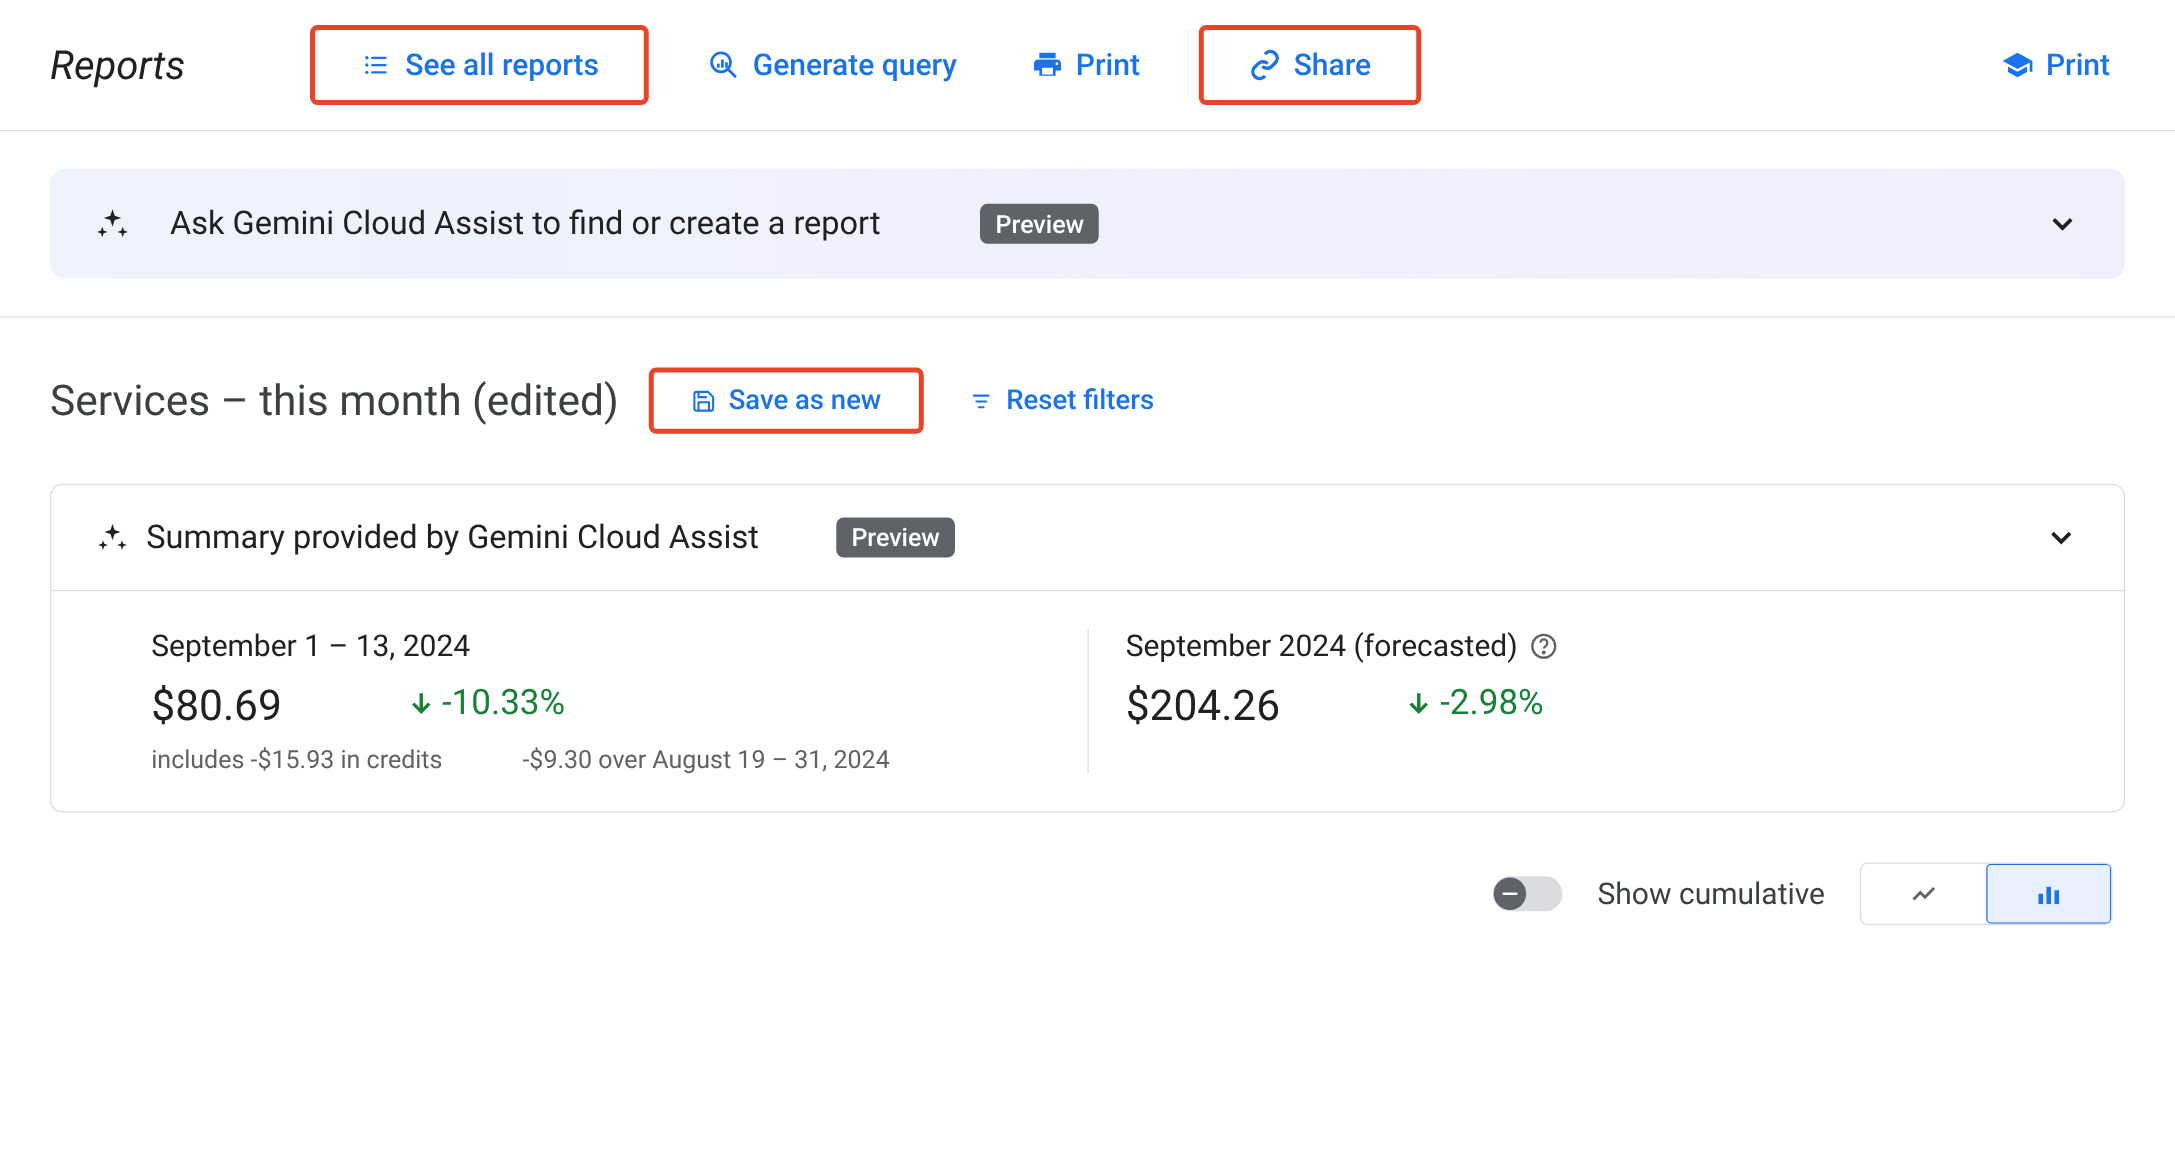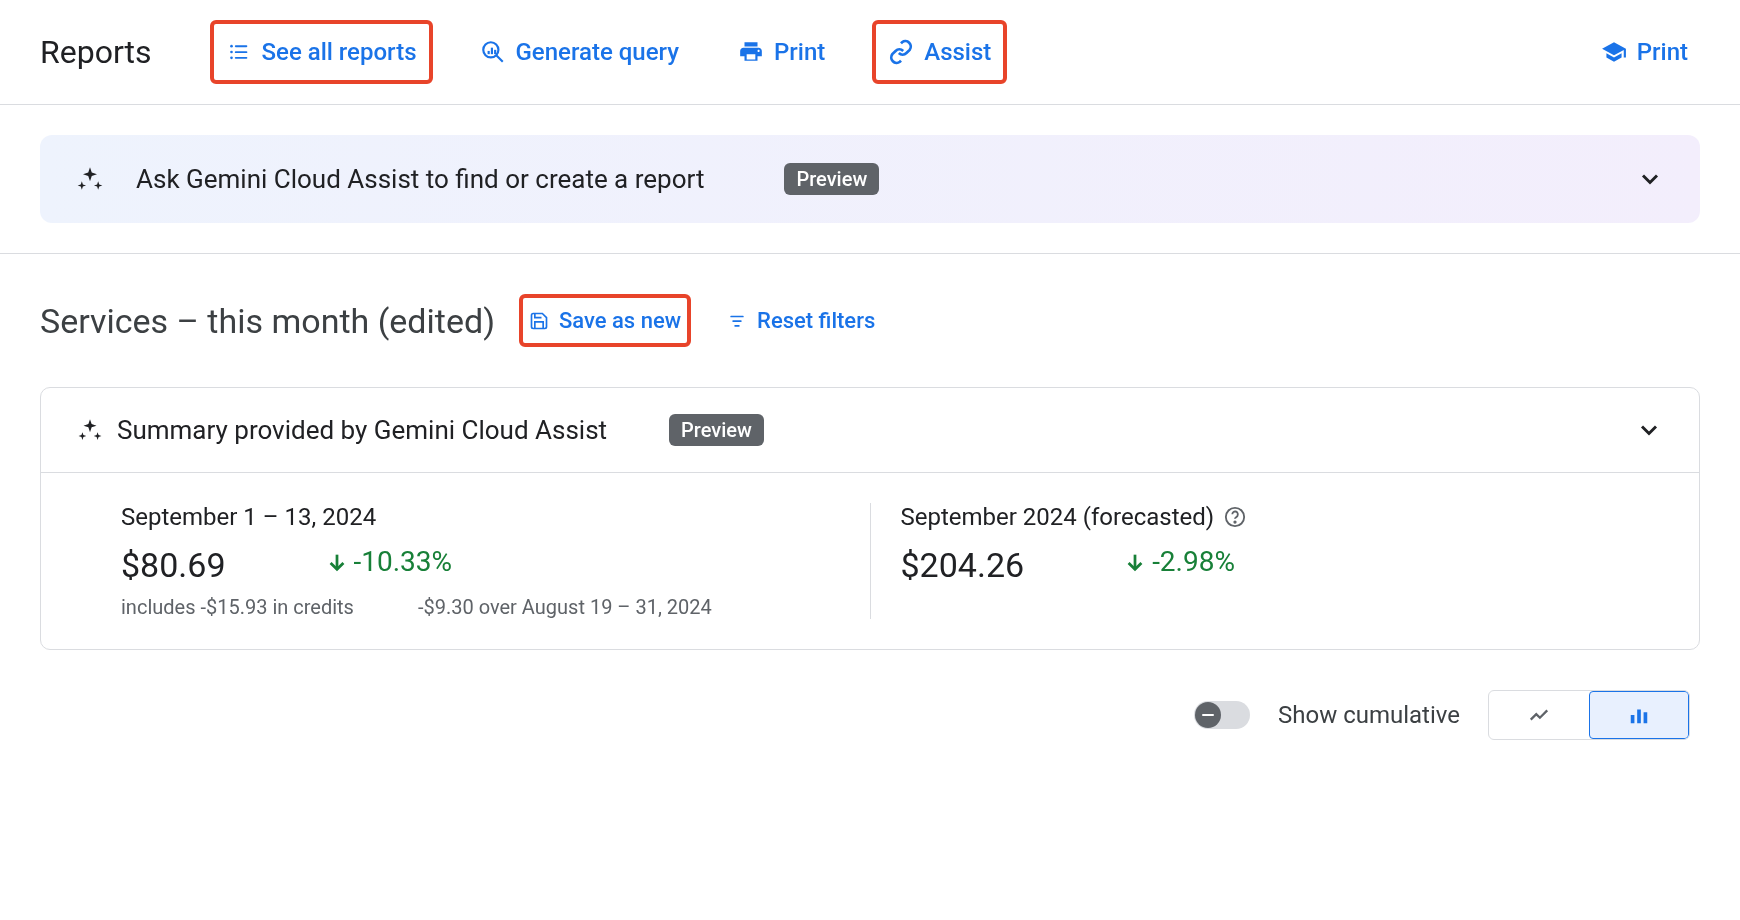--- a/index.html
+++ b/index.html
@@ -1,22 +1,22 @@
 <!DOCTYPE html>
 <html><head>
 <meta charset="utf-8">
 <style>
 * { box-sizing: border-box; margin: 0; padding: 0; }
 body { font-family: 'Google Sans', 'Roboto', Arial, sans-serif; background: #fff; color: #202124; width: 1740px; }
 .topbar { display: flex; align-items: center; padding: 20px 40px; border-bottom: 1px solid #dadce0; gap: 30px; }
-.topbar h1 { font-size: 32px; font-weight: 400; color: #202124; margin-right: 28px; }
+.topbar h1 { font-size: 32px; font-weight: 400; color: #202124; margin-right: 70px; font-style: italic; }
 .topbar .actions { display: flex; gap: 35px; align-items: center; flex: 1; }
 .topbar .spacer { flex: 1; }
 .link-btn { display: inline-flex; align-items: center; gap: 10px; color: #1a73e8; font-size: 24px; font-weight: 500; cursor: pointer; text-decoration: none; padding: 8px 12px; border-radius: 4px; }
-.highlight-box { border: 4px solid #e8442a; border-radius: 6px; padding: 6px 0; }
+.highlight-box { border: 4px solid #e8442a; border-radius: 6px; padding: 6px 24px; }
 .icon { display: inline-flex; align-items: center; justify-content: center; }
 .gemini-banner { margin: 30px 40px; padding: 28px 36px; border-radius: 12px; background: linear-gradient(90deg, #eef3fd 0%, #f3eefc 100%); display: flex; align-items: center; gap: 32px; cursor: pointer; }
 .gemini-banner .text { font-size: 26px; color: #202124; }
 .badge { background: #5f6368; color: #fff; font-size: 20px; padding: 4px 12px; border-radius: 6px; font-weight: 500; margin-left: 48px; }
 .gemini-banner .chev { margin-left: auto; }
 .divider { border-bottom: 1px solid #dadce0; margin: 0 0 40px 0; }
 .report-header { display: flex; align-items: center; gap: 24px; padding: 0 40px; margin-bottom: 40px; }
 .report-header h2 { font-size: 34px; font-weight: 400; color: #3c4043; }
 .summary-card { margin: 0 40px; border: 1px solid #dadce0; border-radius: 10px; overflow: hidden; }
 .summary-head { display: flex; align-items: center; gap: 14px; padding: 26px 36px; border-bottom: 1px solid #dadce0; cursor: pointer; }
@@ -88,21 +88,21 @@
     </a>
 
     <span class="highlight-box">
       <a class="link-btn">
         <span class="icon">
           <svg width="26" height="26" viewBox="0 0 24 24" fill="none" stroke="#1a73e8" stroke-width="2.5">
               <path d="M10 13a5 5 0 0 0 7 0l3-3a5 5 0 0 0-7-7l-1 1"></path>
               <path d="M14 11a5 5 0 0 0-7 0l-3 3a5 5 0 0 0 7 7l1-1"></path>
             </svg>
         </span>
-        <span>Assist</span>
+        <span>Share</span>
       </a>
     </span>
 
     <span class="spacer"></span>
 
     <a class="link-btn">
       <span class="icon">
         <svg width="26" height="26" viewBox="0 0 24 24" fill="#1a73e8">
             <path d="M12 3L1 9l11 6 9-4.91V17h2V9L12 3z"></path>
             <path d="M5 13.18v4L12 21l7-3.82v-4L12 17l-7-3.82z"></path>

